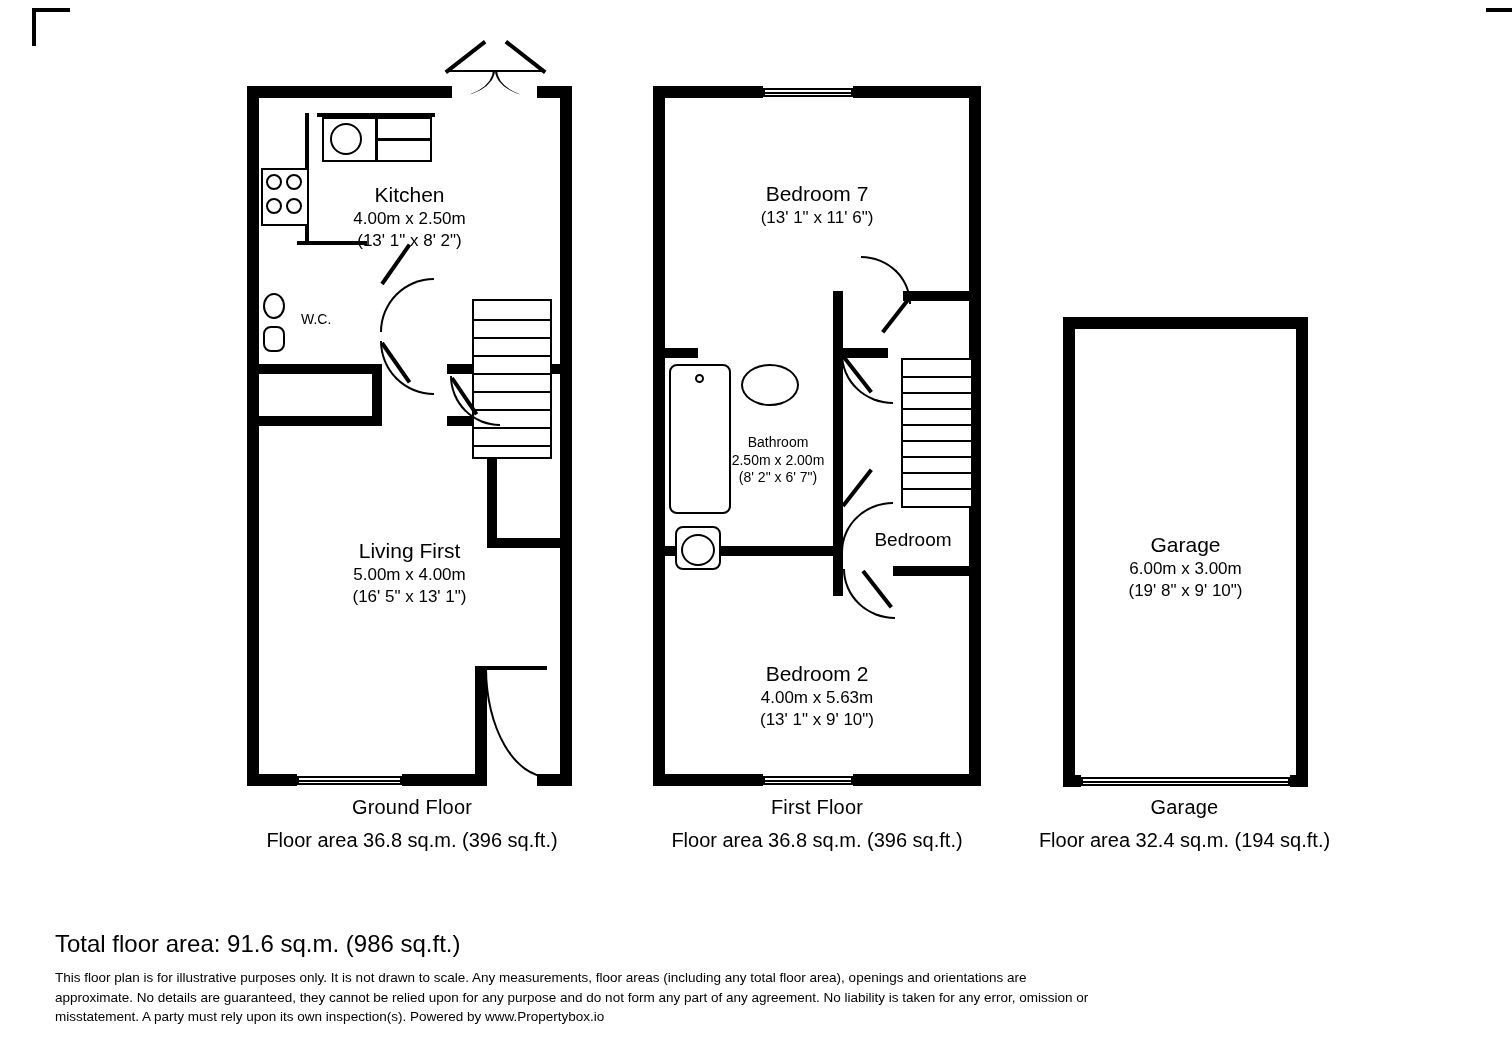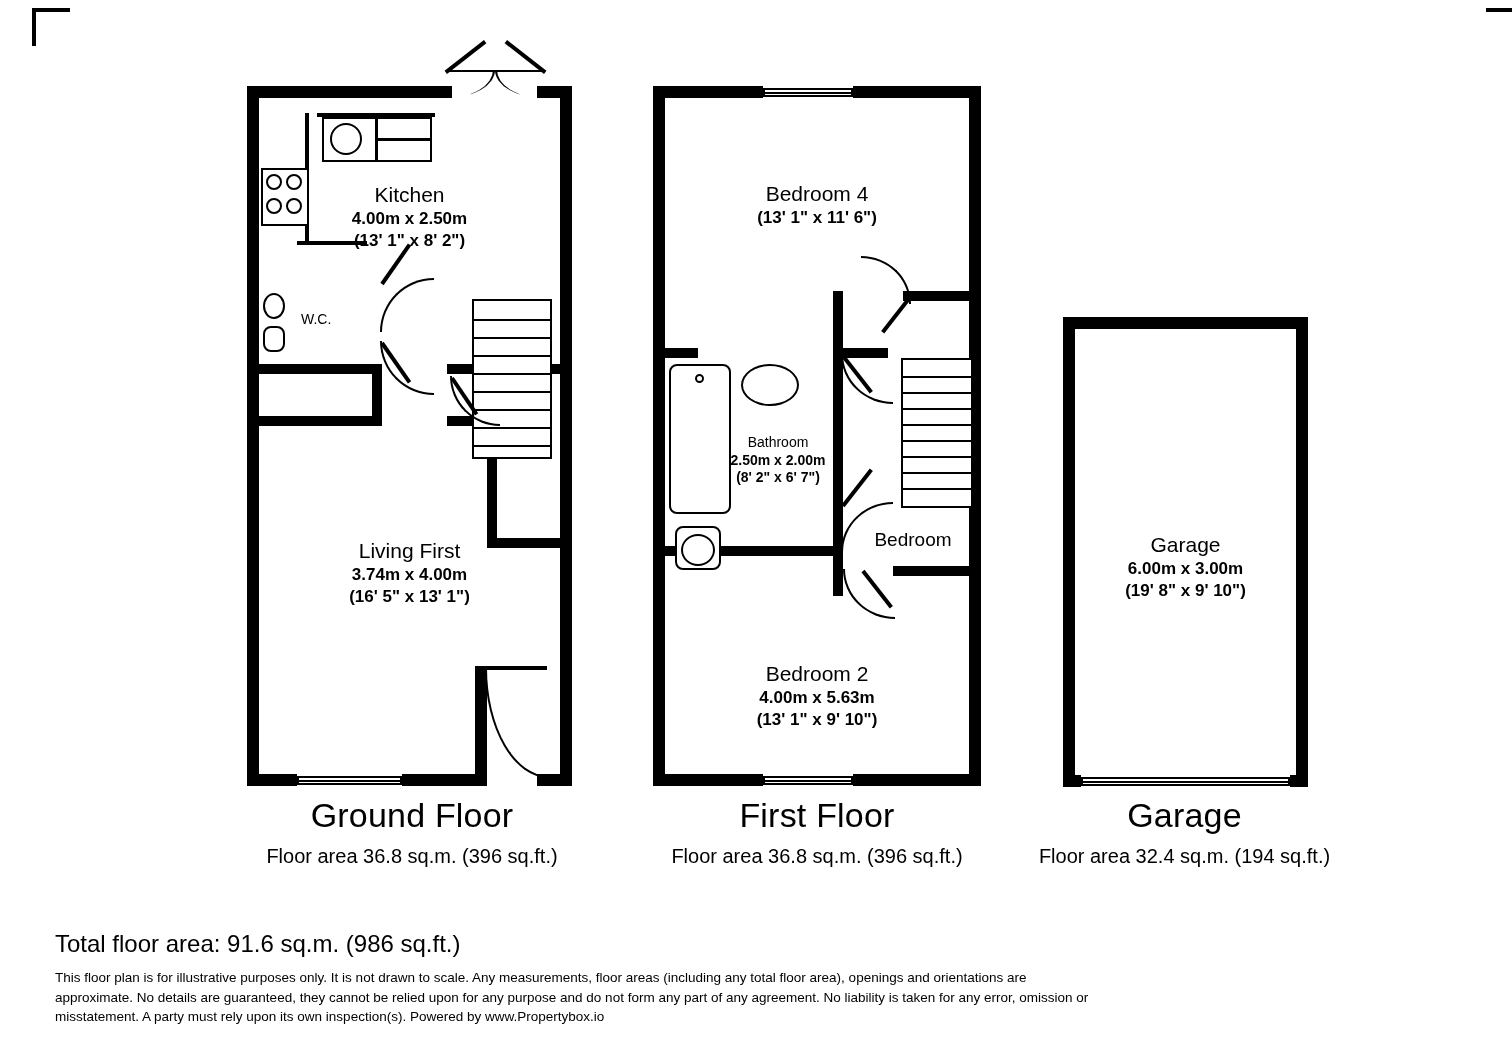--- a/index.html
+++ b/index.html
@@ -46,31 +46,30 @@
     position: absolute;
     text-align: center;
     line-height: 1.25;
     white-space: nowrap;
   }
   .label .name {
     font-size: 21px;
   }
   .label .dim {
     font-size: 17px;
-    font-weight: bold;
   }
   .label.small .name { font-size: 14px; }
   .label.small .dim  { font-size: 14px; }
 
   .caption {
     position: absolute;
     text-align: center;
   }
   .caption .title {
-    font-size: 34px;
+    font-size: 20px;
     letter-spacing: .2px;
     margin-bottom: 8px;
   }
   .caption .area {
     font-size: 20px;
     line-height: 1.3;
   }
 
   .total {
     position: absolute;
@@ -224,21 +223,21 @@
     <div class="label" style="left:0px; top:96px; width:325px;">
       <div class="name">Kitchen</div>
       <div class="dim">4.00m x 2.50m</div>
       <div class="dim">(13' 1" x 8' 2")</div>
     </div>
     <div class="label" style="left:20px; top:225px; width:120px; text-align:left;">
       <div class="name" style="font-size:14px; padding-left:34px;">W.C.</div>
     </div>
     <div class="label" style="left:0px; top:452px; width:325px;">
       <div class="name">Living First</div>
-      <div class="dim">3.74m x 4.00m</div>
+      <div class="dim">5.00m x 4.00m</div>
       <div class="dim">(16' 5" x 13' 1")</div>
     </div>
   </div>
 
   <div class="caption" style="left:195px; top:796px; width:390px;">
     <div class="title">Ground Floor</div>
     <div class="area">Floor area 36.8 sq.m. (396 sq.ft.)</div>
   </div>
 
   <div class="plan" style="left:631px; top:86px; width:328px; height:700px;">
@@ -285,21 +284,21 @@
     <div class="door-leaf" style="left:210px; top:483px; width:46px; height:4px; transform:rotate(52deg); transform-origin:left center;"></div>
     <div class="door-arc" style="left:190px; top:483px; width:50px; height:48px; border-radius:0 0 0 100%; border-right:none; border-top:none;"></div>
 
     <div class="fix rounded" style="left:16px; top:278px; width:62px; height:150px;"></div>
     <div class="fix round" style="left:42px; top:288px; width:9px; height:9px;"></div>
     <div class="fix round" style="left:88px; top:278px; width:58px; height:42px;"></div>
     <div class="fix rounded" style="left:22px; top:440px; width:46px; height:44px;"></div>
     <div class="fix round" style="left:28px; top:448px; width:34px; height:32px;"></div>
 
     <div class="label" style="left:0px; top:95px; width:328px;">
-      <div class="name">Bedroom 4</div>
+      <div class="name">Bedroom 7</div>
       <div class="dim">(13' 1" x 11' 6")</div>
     </div>
     <div class="label small" style="left:30px; top:348px; width:190px;">
       <div class="name">Bathroom</div>
       <div class="dim">2.50m x 2.00m</div>
       <div class="dim">(8' 2" x 6' 7")</div>
     </div>
     <div class="label" style="left:190px; top:442px; width:140px;">
       <div class="name" style="font-size:19px;">Bedroom</div>
     </div>

